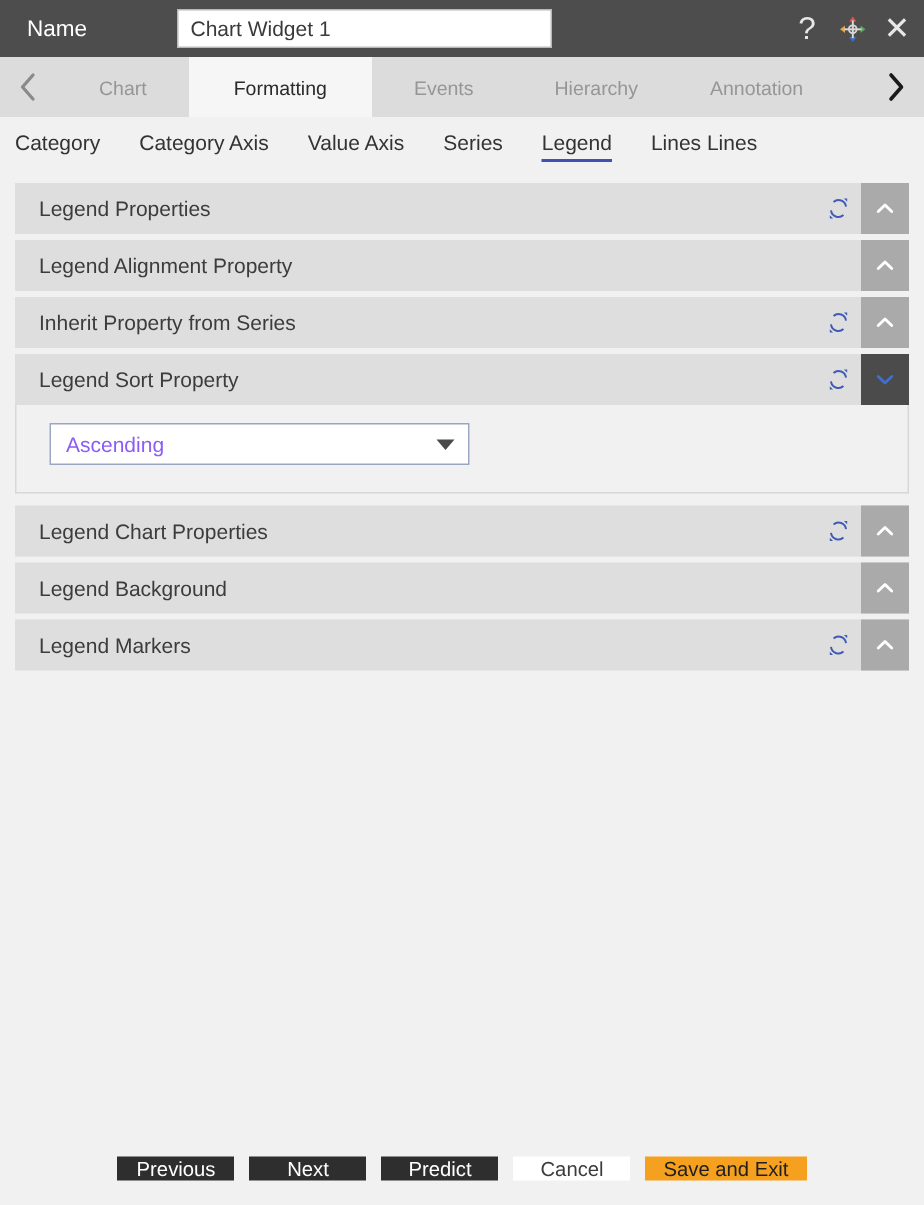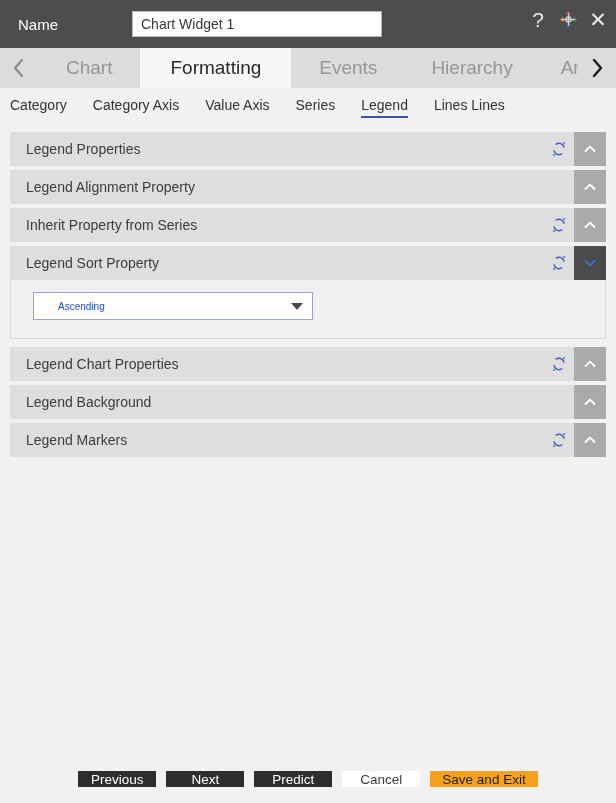--- a/index.html
+++ b/index.html
@@ -11,26 +11,25 @@
     height: 803px;
     background: #f1f1f1;
     font-family: "Liberation Sans", sans-serif;
     color: #333;
     overflow: hidden;
     position: relative;
   }
 
   
   .titlebar {
-    height: 48px;
+    height: 38px;
     background: #4d4d4d;
     display: flex;
     align-items: center;
     position: relative;
-    gap: 14px;
   }
   .titlebar .name-label {
     color: #ffffff;
     font-size: 15px;
     margin-left: 18px;
     width: 100px;
     flex: none;
   }
   .name-input {
     width: 250px;
@@ -95,21 +94,21 @@
     display: flex;
     align-items: stretch;
     overflow: hidden;
     min-width: 0;
   }
   .tab {
     flex: none;
     display: flex;
     align-items: center;
     justify-content: center;
-    font-size: 19px;
+    font-size: 13px;
     color: #969696;
     background: #dcdcdc;
     padding: 0 22px;
     cursor: pointer;
     white-space: nowrap;
   }
   .tab.active {
     background: #f6f6f6;
     color: #2a2a2a;
   }
@@ -220,23 +219,23 @@
     width: 280px;
     height: 28px;
     background: #ffffff;
     border: 1px solid #9aa6c4;
     box-sizing: border-box;
     display: flex;
     align-items: center;
     cursor: pointer;
   }
   .select-value {
-    font-size: 10px;
-    color: #1d4ed8;
-    padding-left: 24px;
+    font-size: 14px;
+    color: #8b5cf6;
+    padding-left: 10px;
     flex: 1;
   }
   .select-caret {
     width: 30px;
     display: flex;
     align-items: center;
     justify-content: center;
   }
   .caret-tri {
     width: 0; height: 0;

